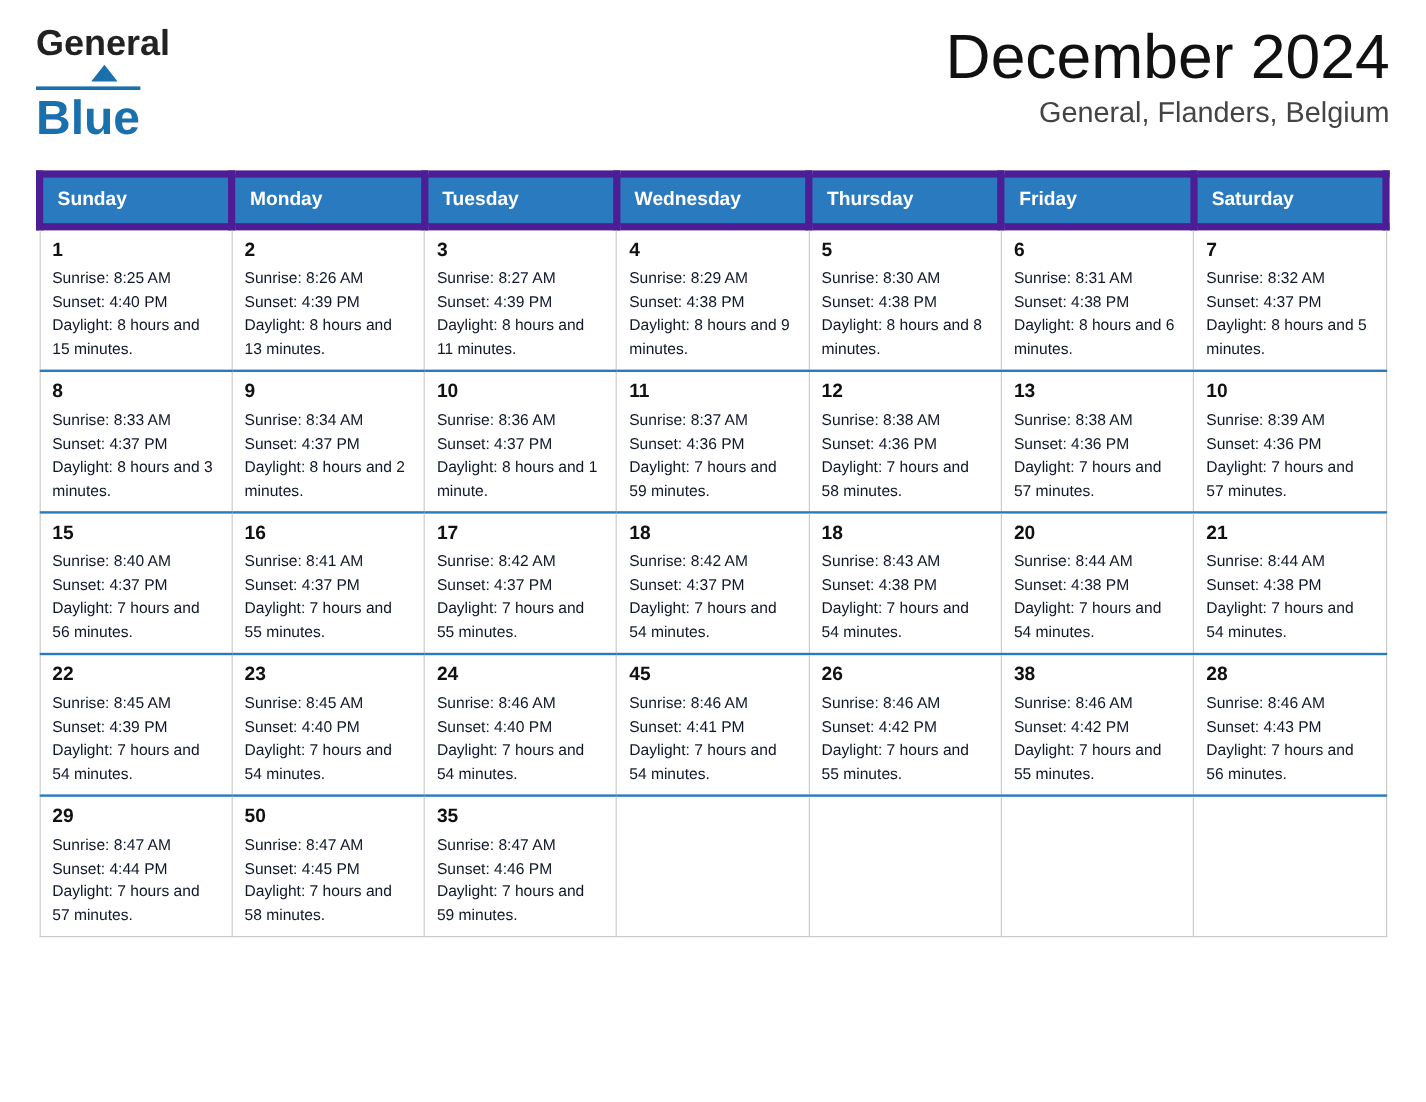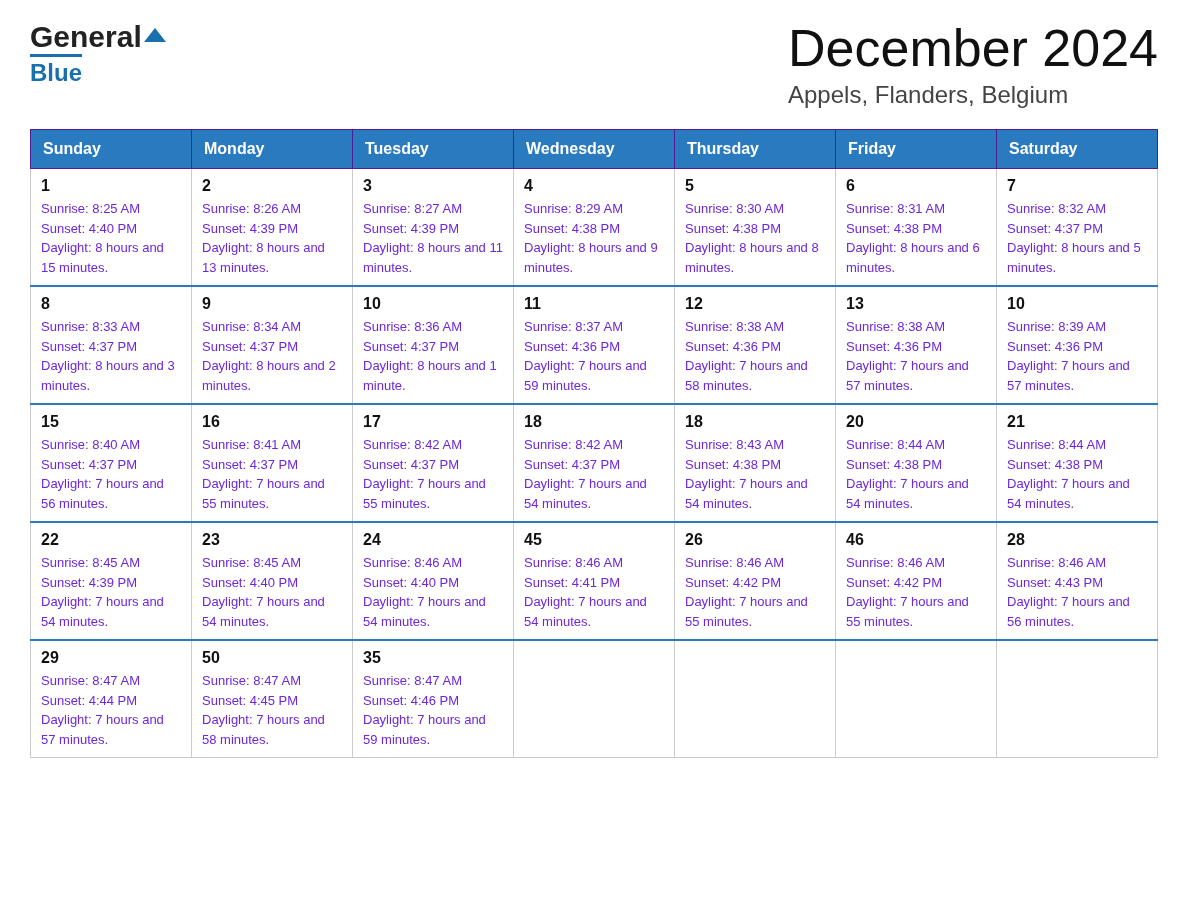--- a/index.html
+++ b/index.html
@@ -17,22 +17,24 @@
       margin-bottom: 20px;
     }
     .logo {
       display: flex;
       flex-direction: column;
       align-items: flex-start;
     }
     .logo-line {
       display: flex;
       align-items: center;
+      flex-direction: column;
     }
     .title-area {
+      text-align: right;
     }
     .month-title {
       font-size: 52px;
       font-weight: normal;
       color: #111;
       line-height: 1.1;
     }
     .location-title {
       font-size: 24px;
       color: #444;
@@ -42,41 +44,41 @@
       width: 100%;
       border-collapse: collapse;
     }
     .calendar-table th {
       background-color: #2a7abf;
       color: white;
       font-size: 16px;
       font-weight: bold;
       padding: 10px 12px;
       text-align: left;
-      border: 1px solid #4c1d95;
+      border: 6px solid #4c1d95;
     }
     .calendar-table td {
       border: 1px solid #ccc;
       vertical-align: top;
       padding: 8px 10px;
       font-size: 13.5px;
       color: #333;
       width: 14.28%;
       min-height: 110px;
     }
     .day-number {
       font-size: 16px;
       font-weight: bold;
       color: #111;
       margin-bottom: 4px;
       display: block;
     }
     .day-info {
       font-size: 13px;
-      color: #6d28d9;
+      color: #0f172a;
       line-height: 1.5;
     }
     .row-divider td {
       border-top: 2px solid #2a7abf;
     }
     .empty-cell {
       background: #fff;
     }
   </style>
 </head>
@@ -84,26 +86,26 @@
 
 <div class="header-area">
   <div class="logo">
     <div class="logo-line">
       <span style="font-size:30px; font-weight:bold; color:#222;">General</span>
       <svg width="22" height="22" viewBox="0 0 22 22" style="margin-left:2px; margin-top:-4px;">
         <polygon points="11,4 22,18 0,18" fill="#1a6fad"></polygon>
       </svg>
     </div>
     <div>
-      <span style="font-size:24px; font-weight:bold; color:#1a6fad; border-top: 3px solid #1a6fad; display:block; padding-top:2px;">Blue</span>
+      <span style="font-size:40px; font-weight:bold; color:#1a6fad; border-top: 3px solid #1a6fad; display:block; padding-top:2px;">Blue</span>
     </div>
   </div>
   <div class="title-area">
     <div class="month-title">December 2024</div>
-    <div class="location-title">Appels, Flanders, Belgium</div>
+    <div class="location-title">General, Flanders, Belgium</div>
   </div>
 </div>
 
 <table class="calendar-table">
   <thead>
     <tr>
       <th>Sunday</th>
       <th>Monday</th>
       <th>Tuesday</th>
       <th>Wednesday</th>
@@ -218,21 +220,21 @@
         </td>
         <td>
           <span class="day-number">45</span>
           <div class="day-info">Sunrise: 8:46 AM<br>Sunset: 4:41 PM<br>Daylight: 7 hours and 54 minutes.</div>
         </td>
         <td>
           <span class="day-number">26</span>
           <div class="day-info">Sunrise: 8:46 AM<br>Sunset: 4:42 PM<br>Daylight: 7 hours and 55 minutes.</div>
         </td>
         <td>
-          <span class="day-number">46</span>
+          <span class="day-number">38</span>
           <div class="day-info">Sunrise: 8:46 AM<br>Sunset: 4:42 PM<br>Daylight: 7 hours and 55 minutes.</div>
         </td>
         <td>
           <span class="day-number">28</span>
           <div class="day-info">Sunrise: 8:46 AM<br>Sunset: 4:43 PM<br>Daylight: 7 hours and 56 minutes.</div>
         </td>
       </tr>
       <tr class="row-divider">
         <td>
           <span class="day-number">29</span>

